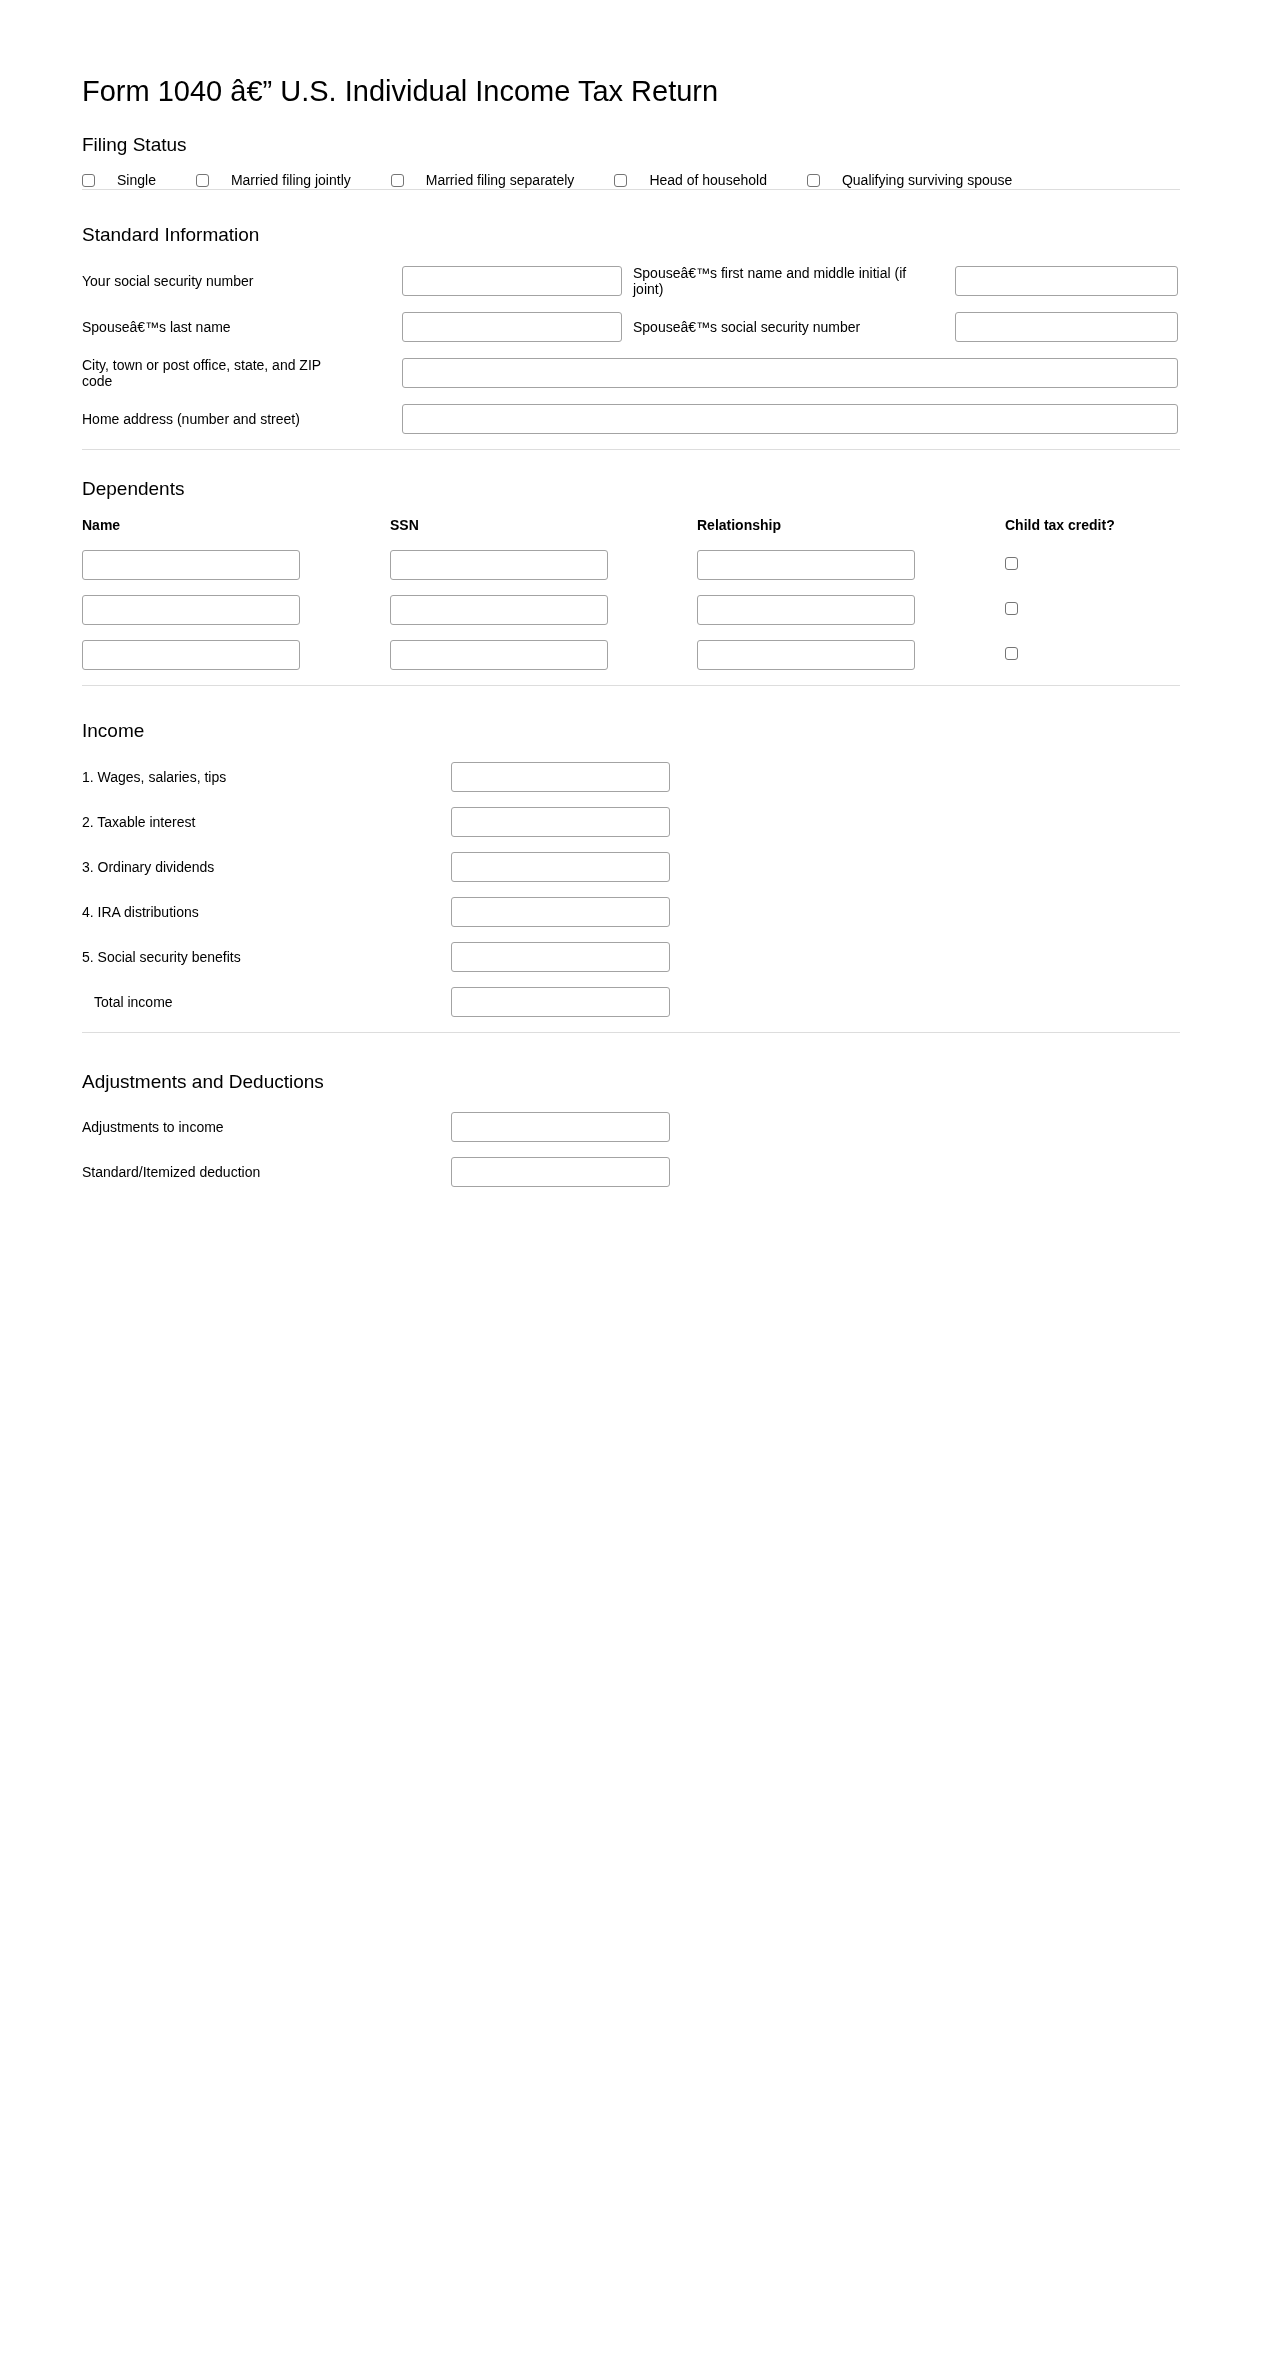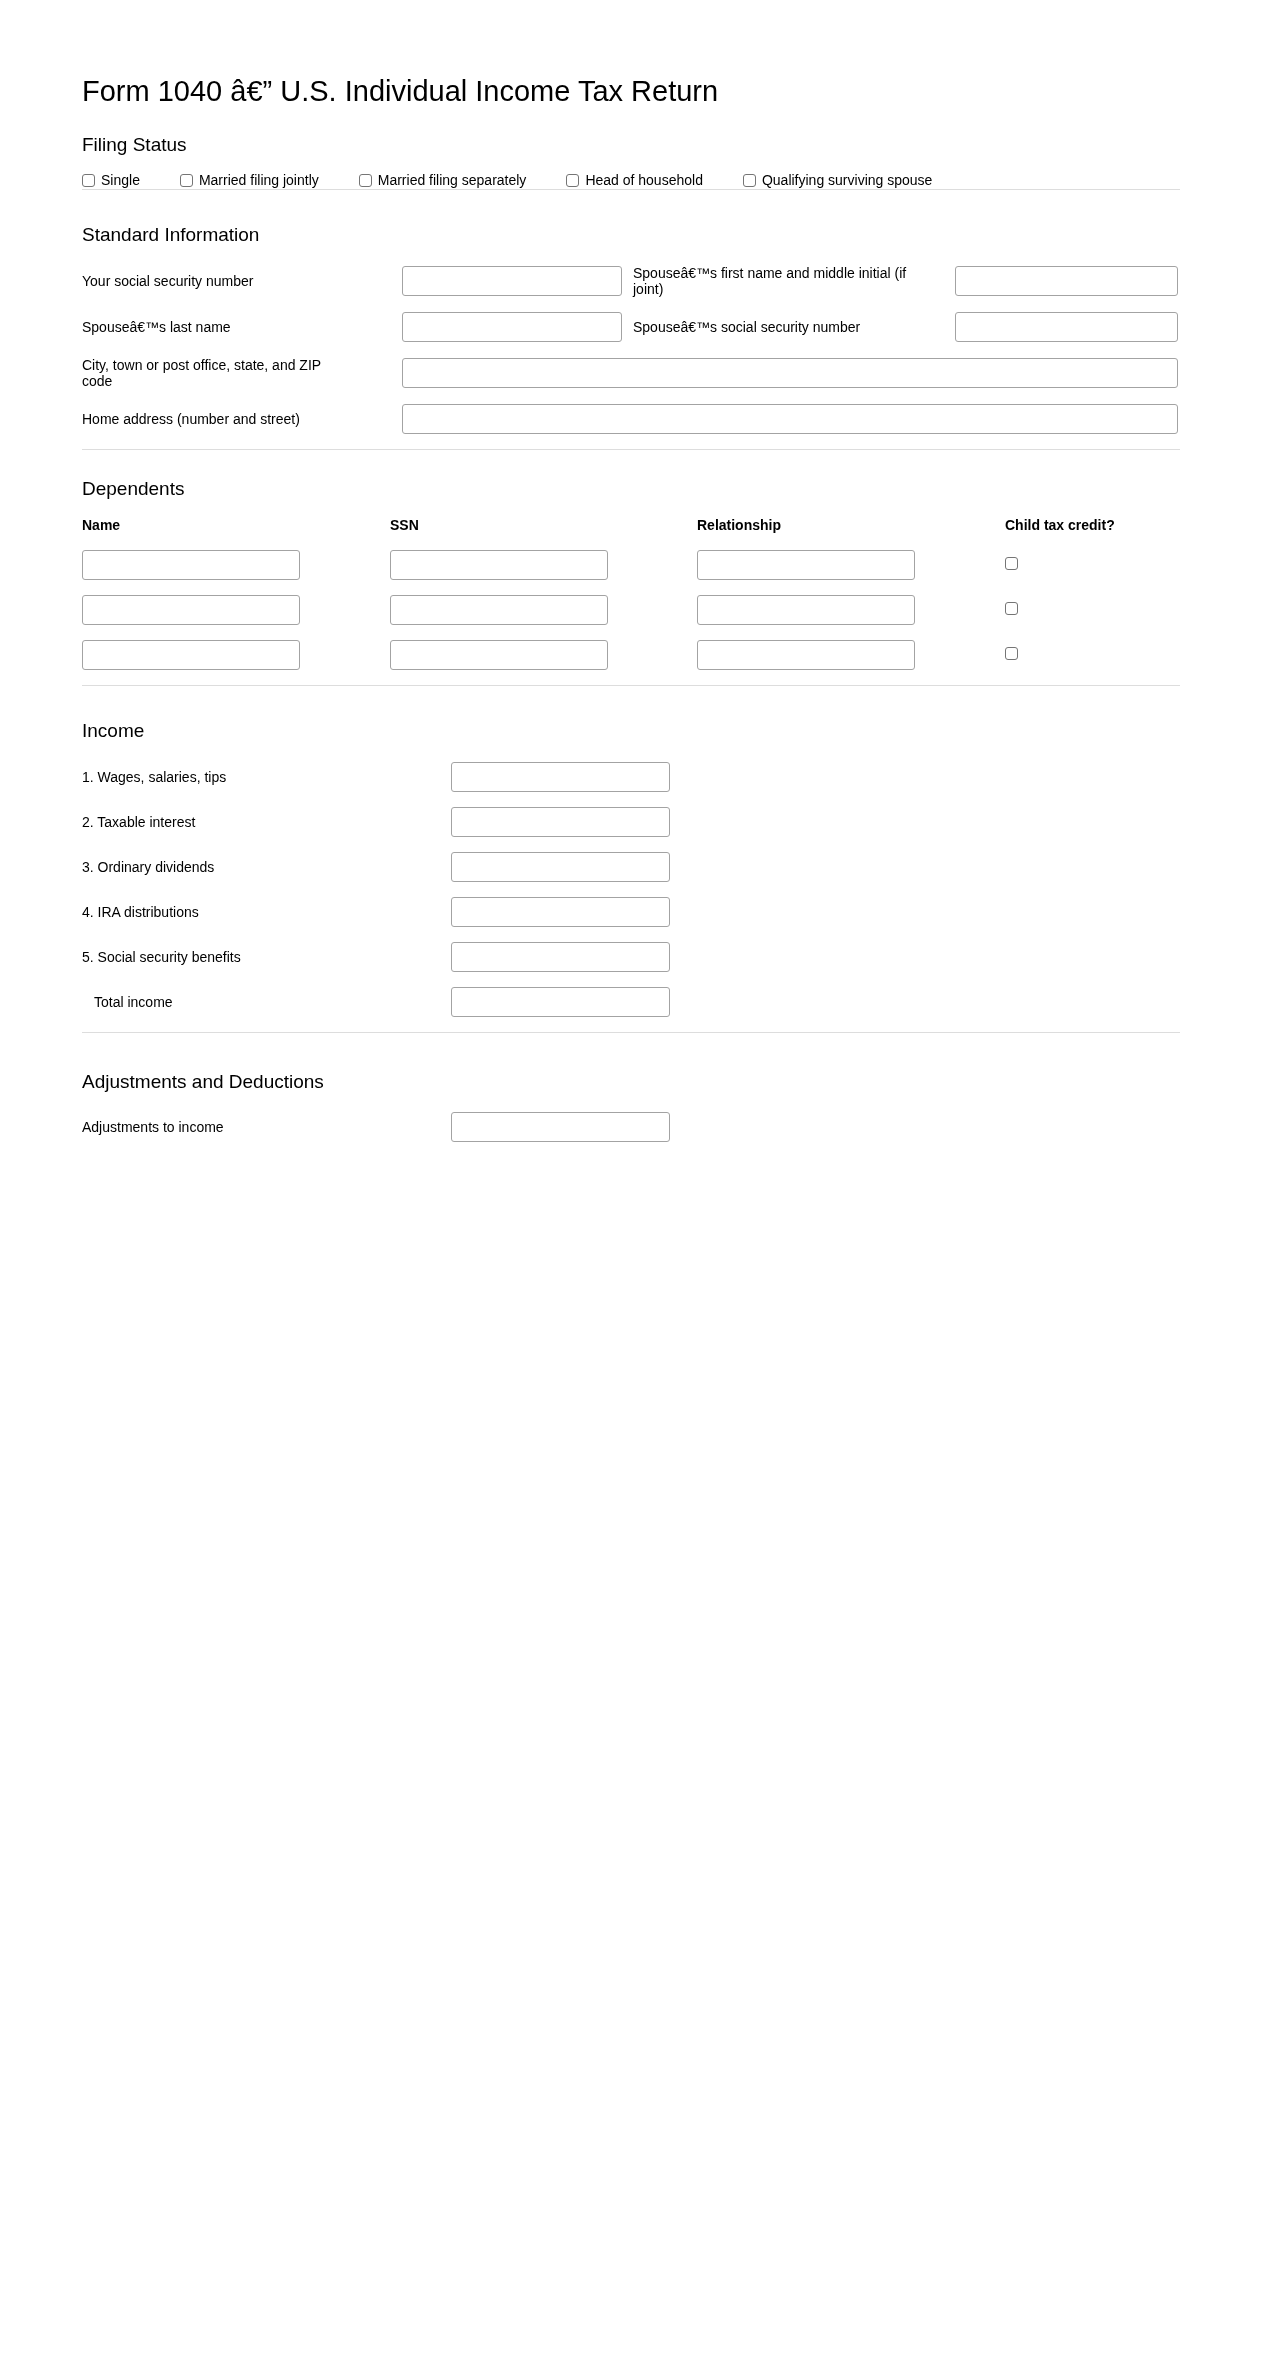--- a/index.html
+++ b/index.html
@@ -48,21 +48,21 @@
 
   
   .checkbox-row {
     display: flex;
     align-items: center;
     gap: 40px;
   }
   .cb-option {
     display: flex;
     align-items: center;
-    gap: 6px;
+    gap: 22px;
     font-size: 14px;
     line-height: 18px;
     cursor: default;
   }
   .checkbox {
     display: inline-block;
     width: 13px;
     height: 13px;
     border: 1px solid #757575;
     border-radius: 3px;
@@ -249,15 +249,19 @@
     </div>
 
     <hr class="divider hr4">
 
     <h2 class="section-heading h2-adjust">Adjustments and Deductions</h2>
 
     <div class="inc-row">
       <label class="field-label">Adjustments to income</label>
       <input class="text" type="text" style="">
     </div>
+    <div class="inc-row adj-row-last">
+      <label class="field-label">Standard/Itemized deduction</label>
+      <input class="text" type="text" style="">
+    </div>
 
   </div>
 </div>
 
 </body></html>

